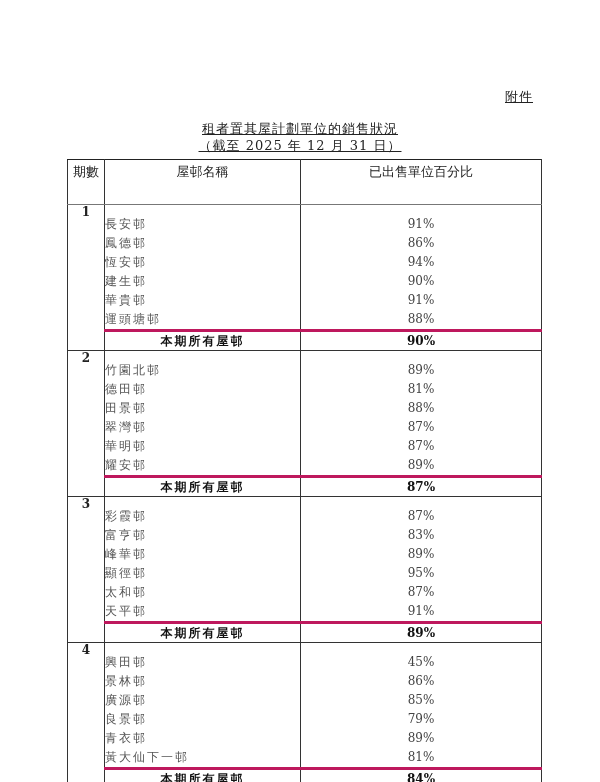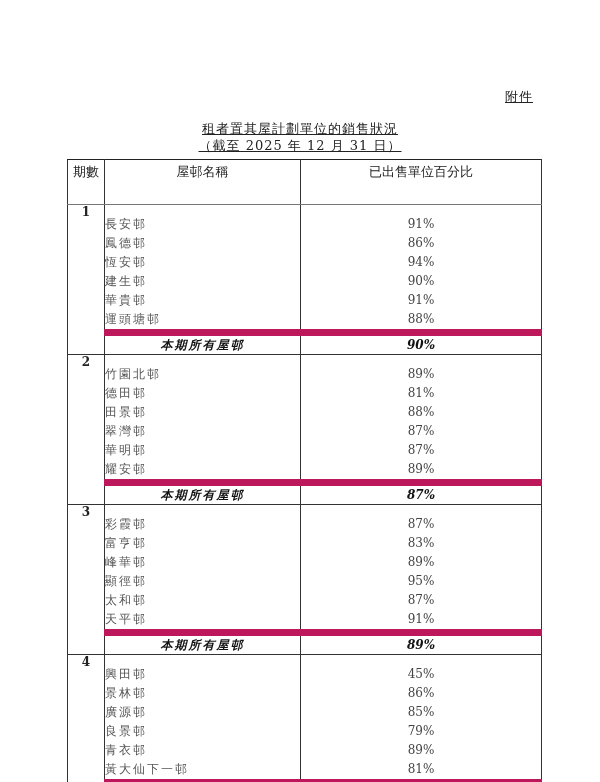--- a/index.html
+++ b/index.html
@@ -11,21 +11,21 @@
   table.sales { position: absolute; left: 67px; top: 159px; width: 475px; border-collapse: collapse; font-size: 12px; }
   table.sales th, table.sales td { border-left: 1px solid #333; border-right: 1px solid #333; padding: 0; }
   table.sales th { border-top: 1px solid #222; border-bottom: 1px solid #777; height: 41px; vertical-align: top; font-weight: normal; font-family: "DejaVu Sans", sans-serif; font-size: 13px; padding-top: 3px; }
   th.c-period { width: 36px; font-weight: normal; text-align: center; }
   th.c-name { width: 195px; text-align: center; }
   th.c-pct { text-align: center; }
   td.period { text-align: center; vertical-align: top; font-weight: bold; font-size: 12px; padding-top: 5px; border-bottom: 1px solid #333; }
   td.name { height: 19px; line-height: 19px; padding-left: 2px; color: #555; font-family: "DejaVu Sans", sans-serif; font-size: 12px; letter-spacing: 2px; }
   td.pct { height: 19px; line-height: 19px; text-align: center; color: #444; font-size: 12px; margin-top: 42px; }
   tr.first td.name, tr.first td.pct { padding-top: 10px; }
-  tr.sub td { border-top: 7px solid #be185d; border-bottom: 1px solid #333; height: 18px; line-height: 18px; font-style: italic; }
+  tr.sub td { border-top: 3px solid #be185d; border-bottom: 1px solid #333; height: 18px; line-height: 18px; }
   tr.sub td.name { text-align: center; color: #111; font-weight: bold; letter-spacing: 2px; padding-left: 0; }
   tr.sub td.pct { font-weight: bold; color: #111; }
 </style>
 </head>
 <body>
 
 <div class="annex">附件</div>
 
 <div class="title">
   <div class="t1">租者置其屋計劃單位的銷售狀況</div>

